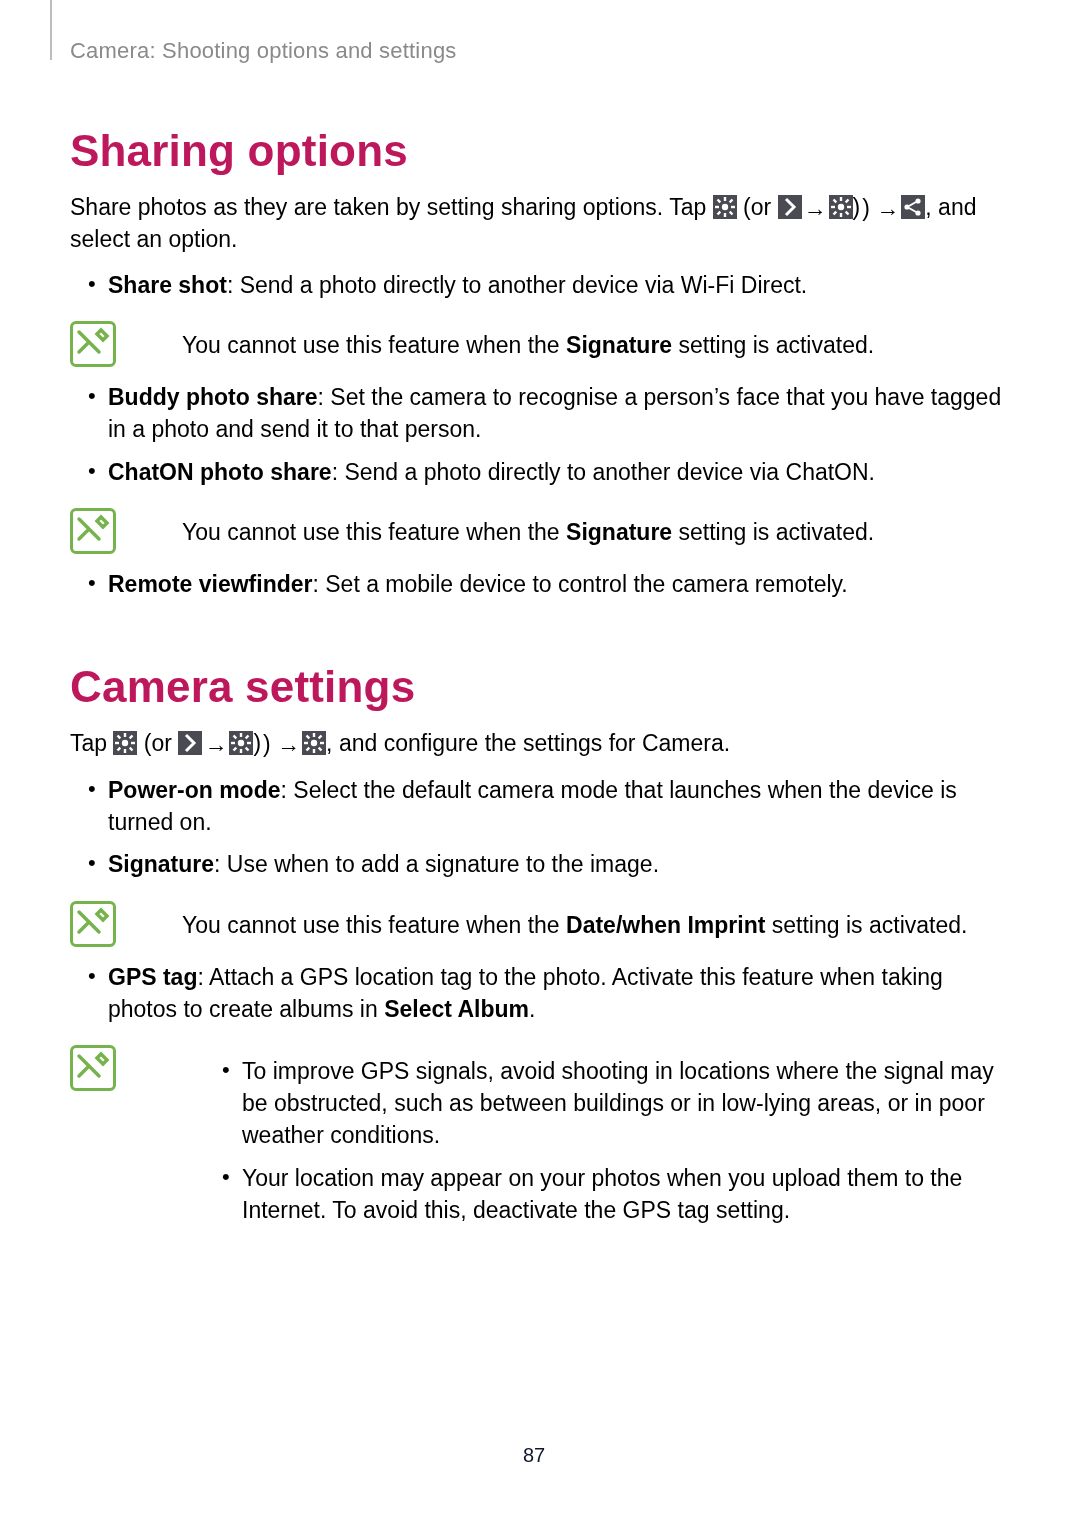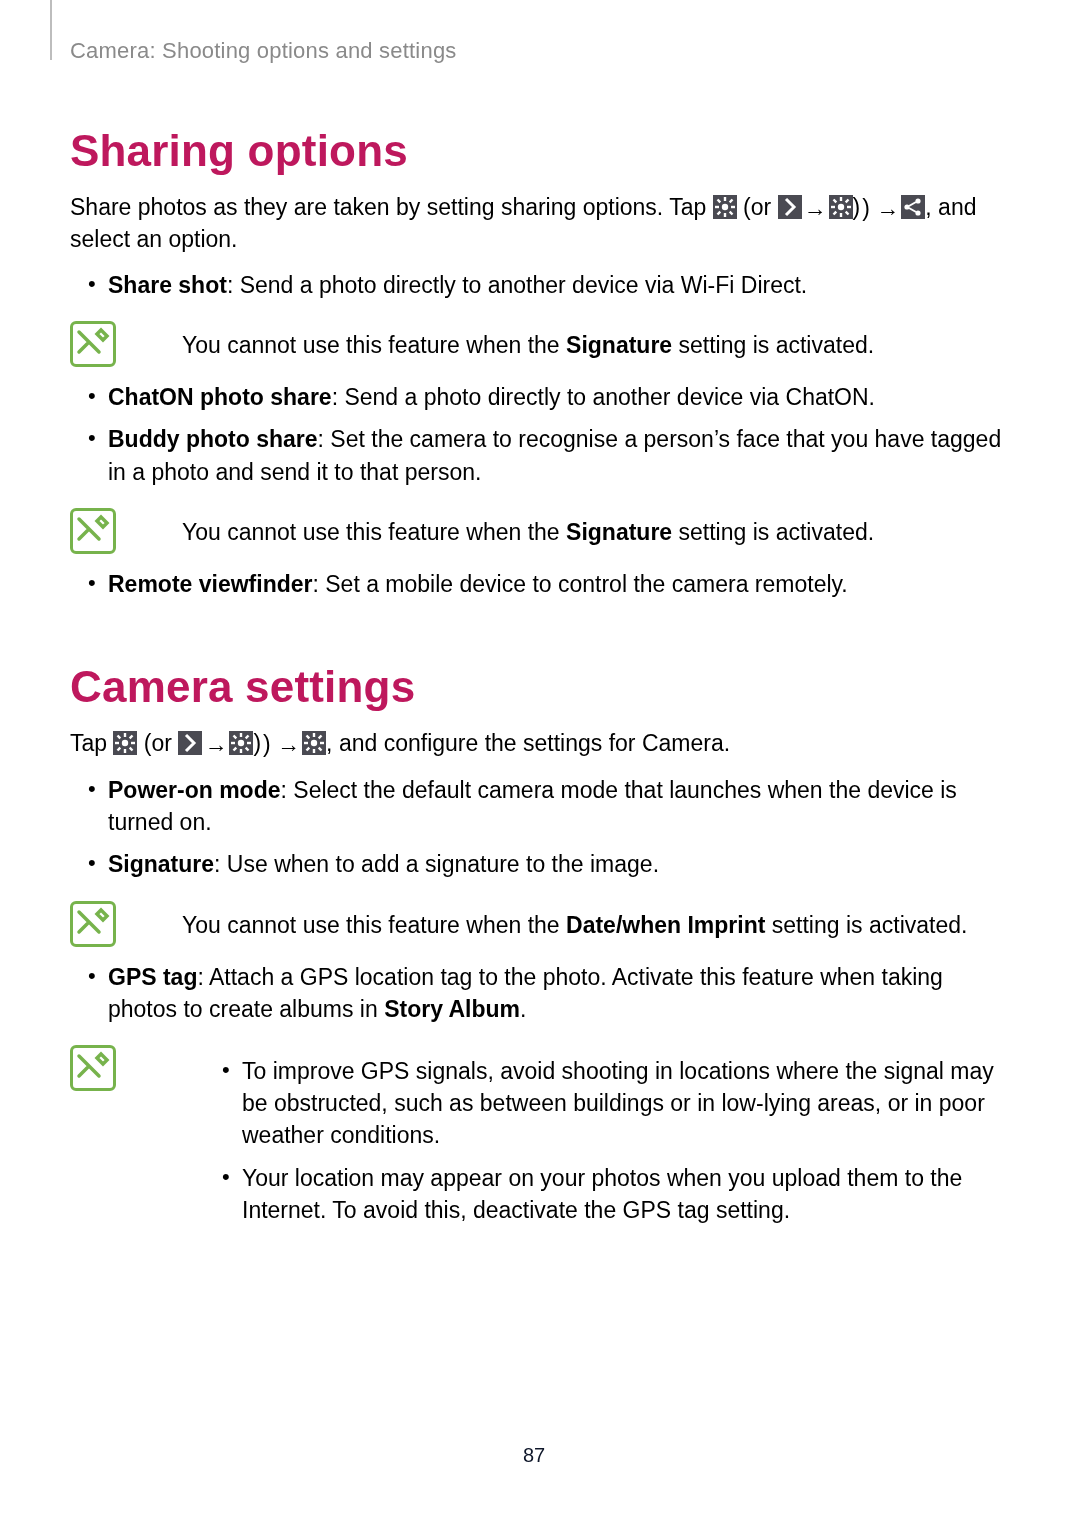--- a/index.html
+++ b/index.html
@@ -80,22 +80,22 @@
   <div class="note">
     <div class="note-icon">
         <svg viewBox="0 0 40 40">
           <path d="M6 8 L26 28 M6 28 L16 18 M28 6 L34 12 L30 16 L24 10 Z" stroke="#77b34c" stroke-width="3.5" fill="none" stroke-linecap="round"></path>
         </svg>
       </div>
     <div class="note-text"><span>You cannot use this feature when the </span><strong>Signature</strong><span> setting is activated.</span></div>
   </div>
 
   <ul class="bullets">
+    <li><strong>Buddy photo share</strong><span>: Set the camera to recognise a person’s face that you have tagged in a photo and send it to that person.</span></li>
     <li><strong>ChatON photo share</strong><span>: Send a photo directly to another device via ChatON.</span></li>
-    <li><strong>Buddy photo share</strong><span>: Set the camera to recognise a person’s face that you have tagged in a photo and send it to that person.</span></li>
   </ul>
 
   <div class="note">
     <div class="note-icon">
         <svg viewBox="0 0 40 40">
           <path d="M6 8 L26 28 M6 28 L16 18 M28 6 L34 12 L30 16 L24 10 Z" stroke="#77b34c" stroke-width="3.5" fill="none" stroke-linecap="round"></path>
         </svg>
       </div>
     <div class="note-text"><span>You cannot use this feature when the </span><strong>Signature</strong><span> setting is activated.</span></div>
   </div>
@@ -156,21 +156,21 @@
   <div class="note">
     <div class="note-icon">
         <svg viewBox="0 0 40 40">
           <path d="M6 8 L26 28 M6 28 L16 18 M28 6 L34 12 L30 16 L24 10 Z" stroke="#77b34c" stroke-width="3.5" fill="none" stroke-linecap="round"></path>
         </svg>
       </div>
     <div class="note-text"><span>You cannot use this feature when the </span><strong>Date/when Imprint</strong><span> setting is activated.</span></div>
   </div>
 
   <ul class="bullets">
-    <li><strong>GPS tag</strong><span>: Attach a GPS location tag to the photo. Activate this feature when taking photos to create albums in </span><strong>Story Album</strong><span>.</span></li>
+    <li><strong>GPS tag</strong><span>: Attach a GPS location tag to the photo. Activate this feature when taking photos to create albums in </span><strong>Select Album</strong><span>.</span></li>
   </ul>
 
   <div class="note">
     <div class="note-icon">
         <svg viewBox="0 0 40 40">
           <path d="M6 8 L26 28 M6 28 L16 18 M28 6 L34 12 L30 16 L24 10 Z" stroke="#77b34c" stroke-width="3.5" fill="none" stroke-linecap="round"></path>
         </svg>
       </div>
     <div class="note-body">
       <ul class="bullets nested" style="margin-top:0">

